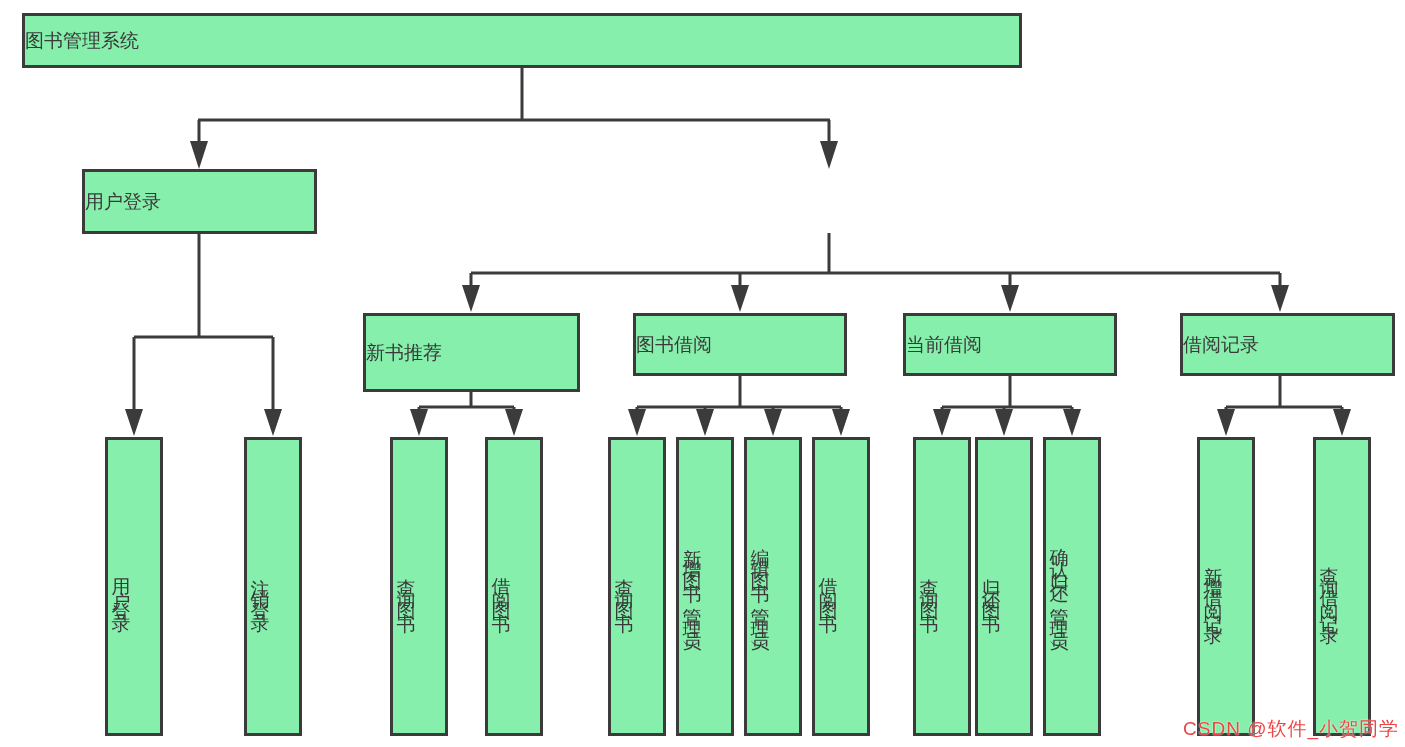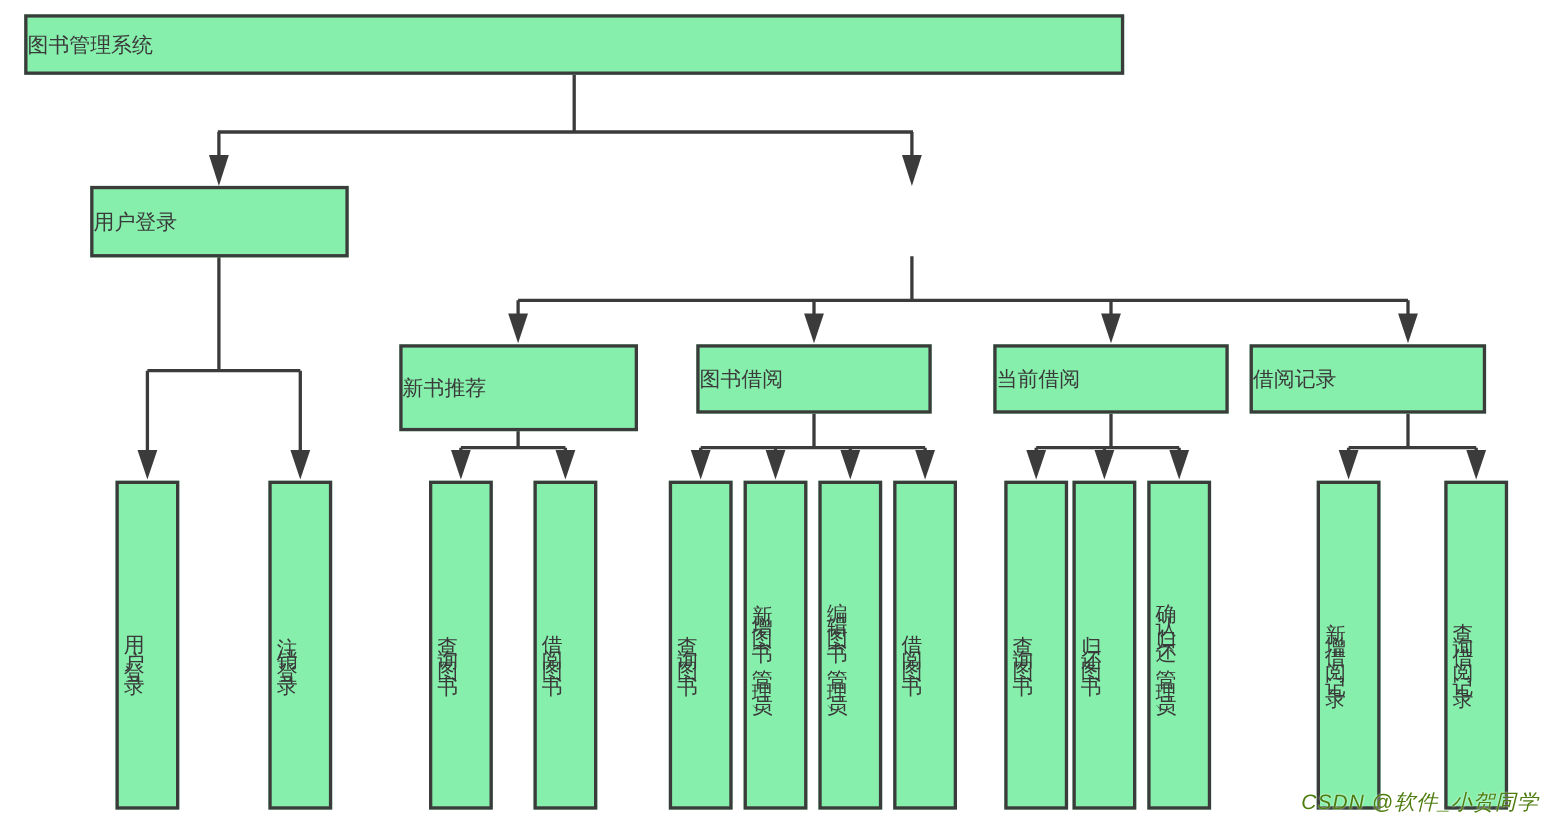--- a/index.html
+++ b/index.html
@@ -30,21 +30,21 @@
     z-index: 1;
     white-space: nowrap;
   }
   
   .root  { left: 22px;  top: 13px;  width: 1000px; height: 55px; }
   .lvl1-a { left: 82px;  top: 169px; width: 235px; height: 65px; }
   .lvl1-b { left: 711px; top: 169px; width: 236px; height: 65px; }
   .lvl2-a { left: 363px;  top: 313px; width: 217px; height: 79px; }
   .lvl2-b { left: 633px;  top: 313px; width: 214px; height: 63px; }
   .lvl2-c { left: 903px;  top: 313px; width: 214px; height: 63px; font-family: Liberation Serif, serif; }
-  .lvl2-d { left: 1136px; top: 313px; width: 215px; height: 63px; }
+  .lvl2-d { left: 1180px; top: 313px; width: 215px; height: 63px; }
   
   .leaf {
     top: 437px;
     width: 58px;
     height: 299px;
   }
   .leaf > span {
     writing-mode: vertical-rl;
     text-orientation: mixed;
     letter-spacing: 12px;
@@ -62,25 +62,24 @@
   .leaf-d1 { left: 913px; }
   .leaf-d2 { left: 975px; }
   .leaf-d3 { left: 1043px; }
   .leaf-e1 { left: 1197px; }
   .leaf-e2 { left: 1313px; }
   #watermark {
     position: absolute;
     right: 6px;
     bottom: 5px;
     font-size: 19px;
-    color: #4d7c0f;
+    color: #ef4444;
     z-index: 2;
     text-shadow: 0 0 2px #ffffff;
     letter-spacing: 1px;
-    font-style: italic;
   }
 </style>
 </head>
 <body>
 
 <div id="stage">
 
   <svg id="connectors" viewBox="0 0 1405 747" xmlns="http://www.w3.org/2000/svg">
 
     <path d="M522 68 L522 120 M198 120 L830 120 M199 120 L199 144 M829 120 L829 144" stroke="#3b3b3b" stroke-width="3" fill="none"></path>

